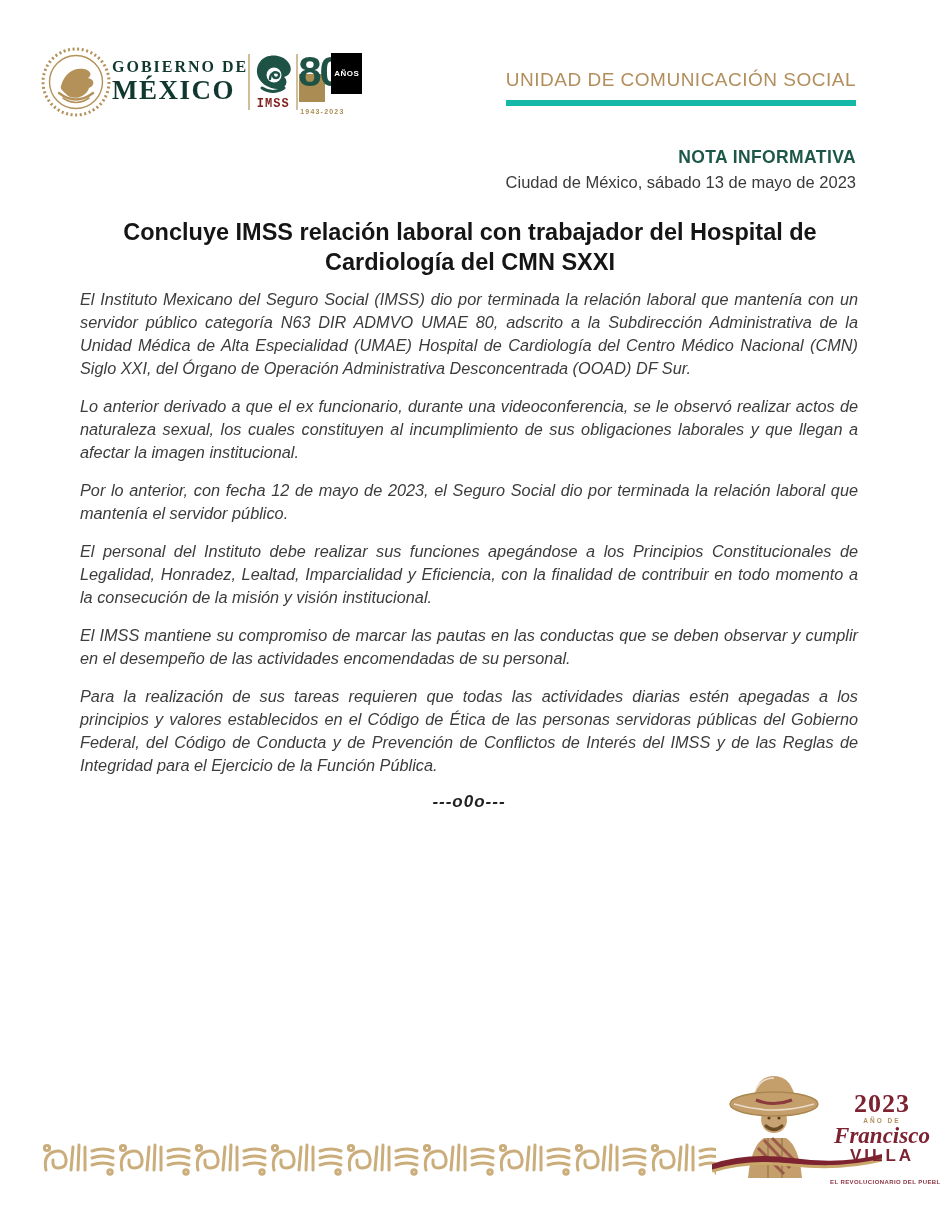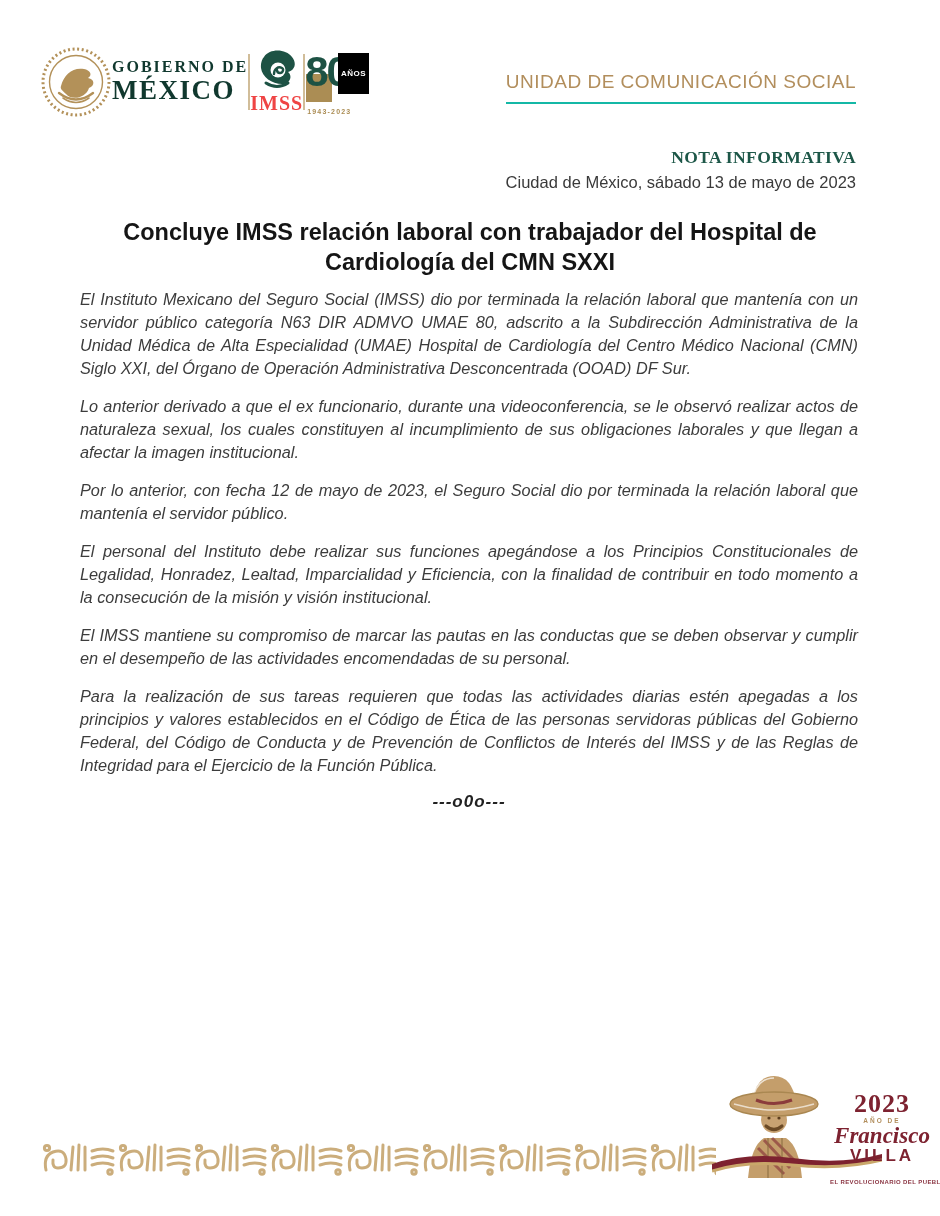--- a/index.html
+++ b/index.html
@@ -18,46 +18,46 @@
   .seal { width:72px; height:72px; flex:0 0 auto; }
   .wordmark {
     font-family:"Liberation Serif", serif; font-weight:bold;
     color:#10382e; line-height:1.05; white-space:nowrap;
   }
   .wordmark .l1 { font-size:16px; letter-spacing:2px; display:block; }
   .wordmark .l2 { font-size:27px; letter-spacing:1.5px; display:block; }
   .vdiv { width:2px; height:56px; background:#b99a62; opacity:.65; }
   .imss-block { display:flex; flex-direction:column; align-items:center; gap:1px; }
   .imss-label {
-    font-family:Liberation Serif, serif; font-weight:bold;
-    color:#ef4444; font-size:20px; letter-spacing:1px;
+    font-family:Liberation Mono, monospace; font-weight:bold;
+    color:#7f1d1d; font-size:12px; letter-spacing:1px;
   }
   .anniv { position:relative; width:64px; height:66px; }
   .anniv-gold-block { position:absolute; left:1px; bottom:13px; width:26px; height:28px; background:#ab8d54; }
   .anniv-80 {
     position:absolute; left:0; top:2px; font-weight:bold; font-size:42px; line-height:42px;
     color:#1d5244; letter-spacing:-2px; font-family:"Liberation Sans", sans-serif;
   }
   .anniv-anos {
     position:absolute; right:0; top:4px; background:#000000; color:#ffffff;
     font-size:8px; font-weight:bold; letter-spacing:.5px; padding:16px 3px;
   }
   .anniv-years {
     position:absolute; left:2px; bottom:0; font-size:7px; font-weight:bold;
     color:#ab8d54; letter-spacing:1.2px; white-space:nowrap;
   }
   .unit {
     color:#b28e5c; font-size:19px; letter-spacing:.5px;
-    border-bottom:2px solid #14b8a6; padding-bottom:9px;
+    border-bottom:6px solid #14b8a6; padding-bottom:9px;
     margin-top:10px; white-space:nowrap;
   }
 
   
   .meta { position:absolute; top:147px; right:84px; text-align:right; }
-  .doc-type { color:#1d5748; font-weight:bold; font-size:17.5px; letter-spacing:.4px;font-family:Liberation Serif, serif; }
+  .doc-type { color:#1d5748; font-weight:bold; font-size:17.5px; letter-spacing:.4px; }
   .dateline { font-size:16.5px; margin-top:5px; color:#3a3a3a; }
 
   
   .title {
     position:absolute; top:217px; left:65px; right:65px; margin:0;
     text-align:center; font-size:23.5px; line-height:30px;
     font-weight:bold; color:#151515;
   }
   .body { position:absolute; top:288px; left:80px; width:778px;font-style:italic; }
   .body p {

